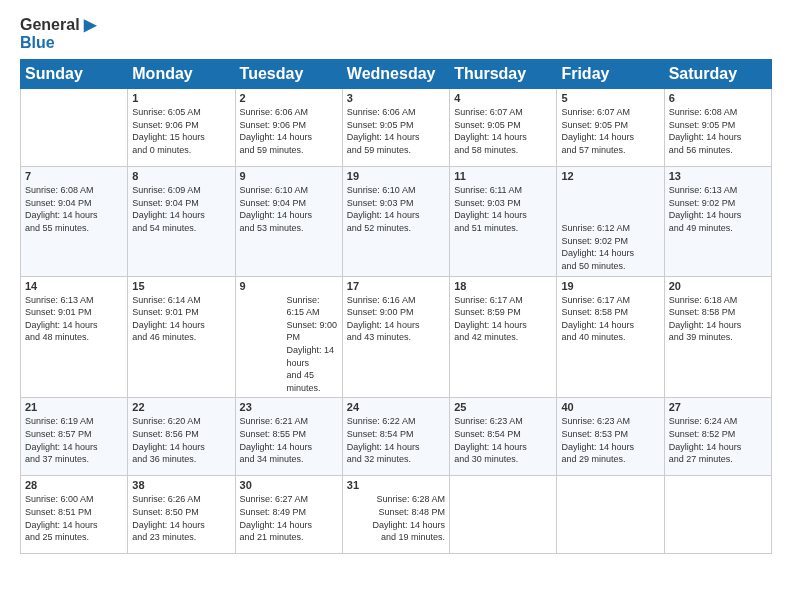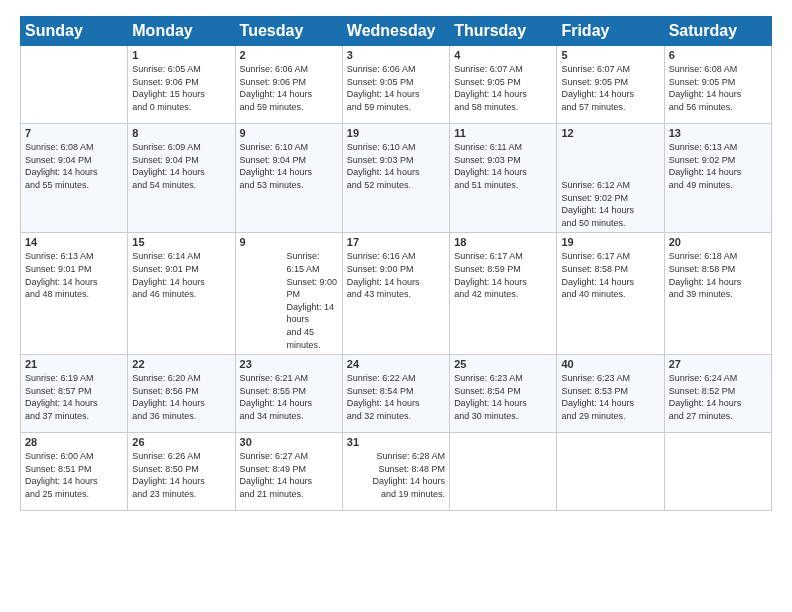--- a/index.html
+++ b/index.html
@@ -81,20 +81,32 @@
       background: #fff;
     }
     .empty {
       background: #fff !important;
     }
   </style>
 </head>
 <body>
 
 <div class="page">
+  <div class="header">
+    <div class="logo">
+    <div style="line-height:1.1">
+      <div style="font-size:16px;font-weight:bold;color:#333;">General<span style="color:#1a6faf"> ▶</span></div>
+      <div style="font-size:16px;font-weight:bold;color:#1a6faf;">Blue</div>
+    </div>
+  </div>
+    <div class="title-area">
+      <div class="month-title"></div>
+      <div class="location"></div>
+    </div>
+  </div>
 
   <table>
     <thead>
       <tr>
       <th>Sunday</th>
           <th>Monday</th>
           <th>Tuesday</th>
           <th>Wednesday</th>
           <th>Thursday</th>
           <th>Friday</th>
@@ -302,21 +314,21 @@
         </tr>
         <tr>
           <td>
             <span class="day-num">28</span>
             <div class="day-info" style="white-space: pre-line;">Sunrise: 6:00 AM
 Sunset: 8:51 PM
 Daylight: 14 hours
 and 25 minutes.</div>
           </td>
           <td>
-            <span class="day-num">26</span>
+            <span class="day-num">38</span>
             <div class="day-info" style="white-space: pre-line;">Sunrise: 6:26 AM
 Sunset: 8:50 PM
 Daylight: 14 hours
 and 23 minutes.</div>
           </td>
           <td>
             <span class="day-num">30</span>
             <div class="day-info" style="white-space: pre-line;">Sunrise: 6:27 AM
 Sunset: 8:49 PM
 Daylight: 14 hours

